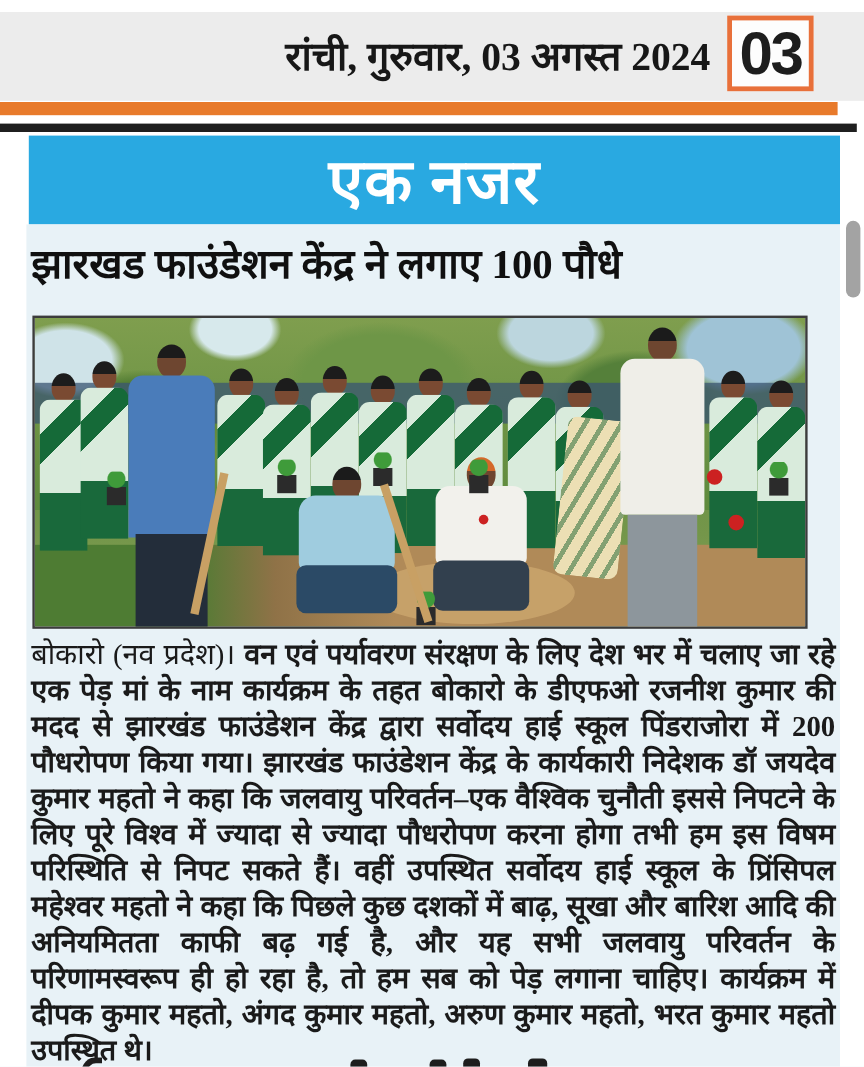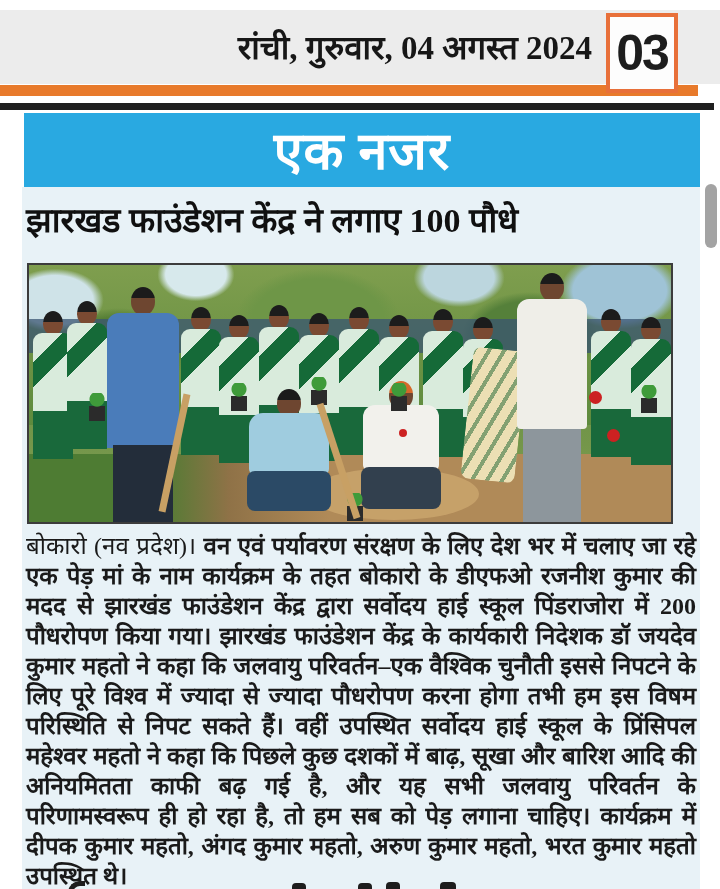--- a/index.html
+++ b/index.html
@@ -15,21 +15,21 @@
   }
   .masthead-date{
     position:absolute;right:128px;top:0;height:74px;line-height:76px;
     font-size:33px;font-weight:bold;color:#171717;white-space:nowrap;
   }
   .orange-bar{
     position:absolute;left:0;top:85px;width:698px;height:11px;
     background:#e87a2b;
   }
   .page-number-box{
-    position:absolute;left:606px;top:13px;width:72px;height:80px;
+    position:absolute;left:606px;top:13px;width:72px;height:63px;
     background:#fdfdfd;border:4px solid #e8703a;box-sizing:border-box;
     display:flex;align-items:center;justify-content:center;z-index:3;
   }
   .page-number{
     font-size:50px;font-weight:bold;color:#1d1d1d;
     font-family:"Liberation Sans","DejaVu Sans",sans-serif;letter-spacing:-2px;
   }
   .black-rule{
     position:absolute;left:0;top:103px;width:714px;height:7px;background:#1f1f1f;
   }
@@ -172,21 +172,21 @@
   .cropped-strip{
     position:absolute;left:40px;top:877px;width:620px;height:12px;overflow:hidden;
   }
   .frag{position:absolute;background:#1d1d1d;border-radius:4px 4px 0 0;}
   .frag.curve{width:12px;height:18px;background:transparent;border:5px solid #1d1d1d;border-bottom:none;border-right:none;border-radius:12px 0 0 0;}
 </style>
 </head>
 <body>
 
 <div class="masthead">
-  <div class="masthead-date">रांची, गुरुवार, 04 अगस्त 2024</div>
+  <div class="masthead-date">रांची, गुरुवार, 03 अगस्त 2024</div>
 </div>
 <div class="orange-bar"></div>
 <div class="page-number-box">
   <span class="page-number">03</span>
 </div>
 <div class="black-rule"></div>
 
 <div class="section-banner">
   <span class="section-banner-title">एक नजर</span>
 </div>

